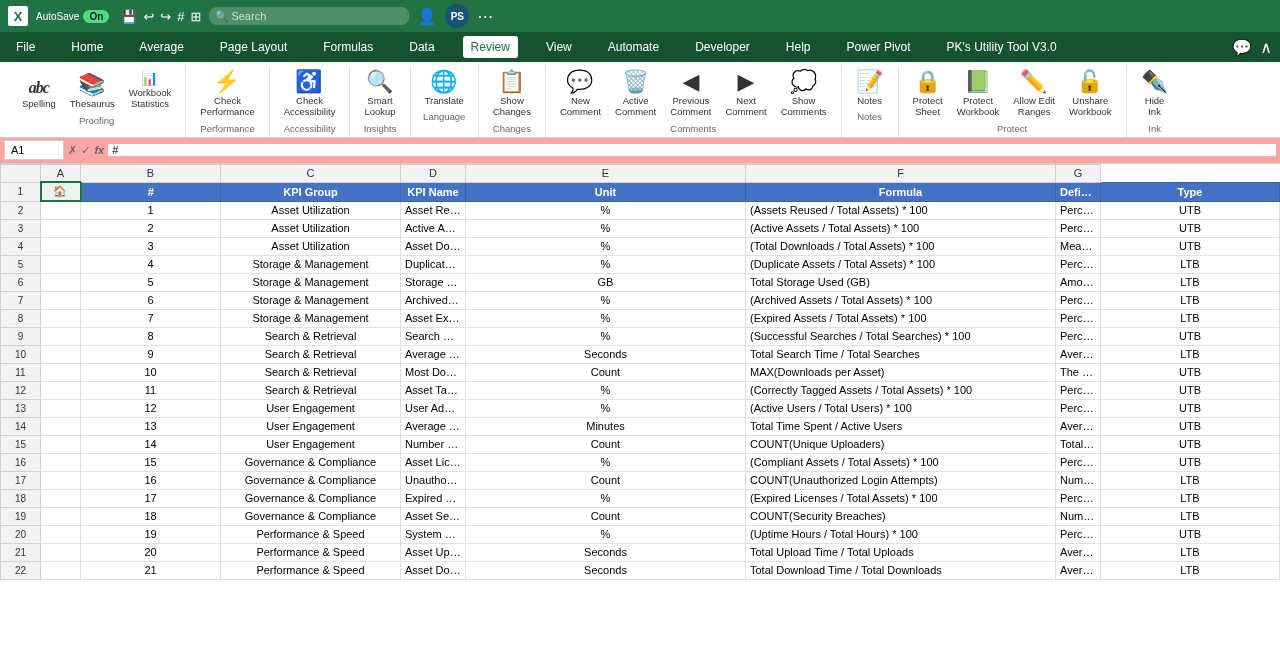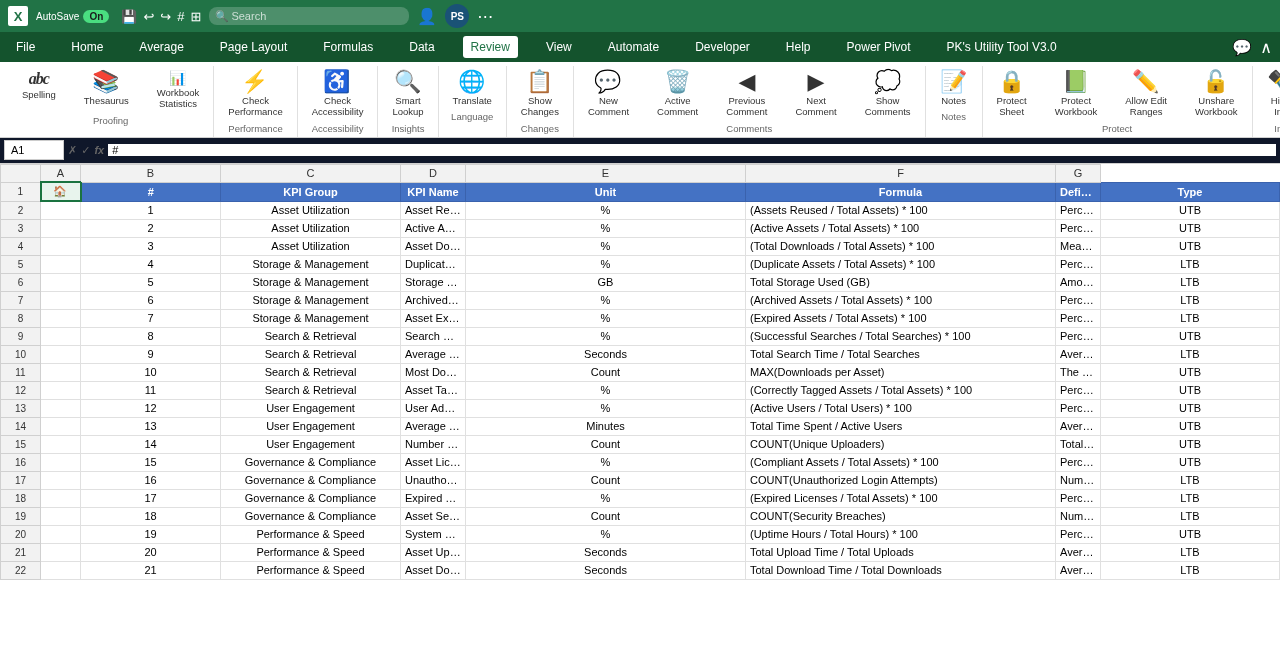--- a/index.html
+++ b/index.html
@@ -77,27 +77,27 @@
     .ribbon-label {
       font-size: 9.5px;
       color: #666;
       text-align: center;
       width: 100%;
       padding-top: 2px;
       padding-bottom: 3px;
     }
     .ribbon-group-content {
       display: flex;
-      align-items: flex-start;
-      gap: 16px;
+      align-items: flex-end;
+      gap: 2px;
     }
 
     
     .formula-bar {
-      background: #0f172a;
+      background: #fca5a5;
       border-bottom: 1px solid #d0d0d0;
       height: 26px;
       display: flex;
       align-items: center;
       padding: 0 4px;
       gap: 4px;
     }
     .cell-ref {
       border: 1px solid #ccc;
       padding: 2px 6px;

